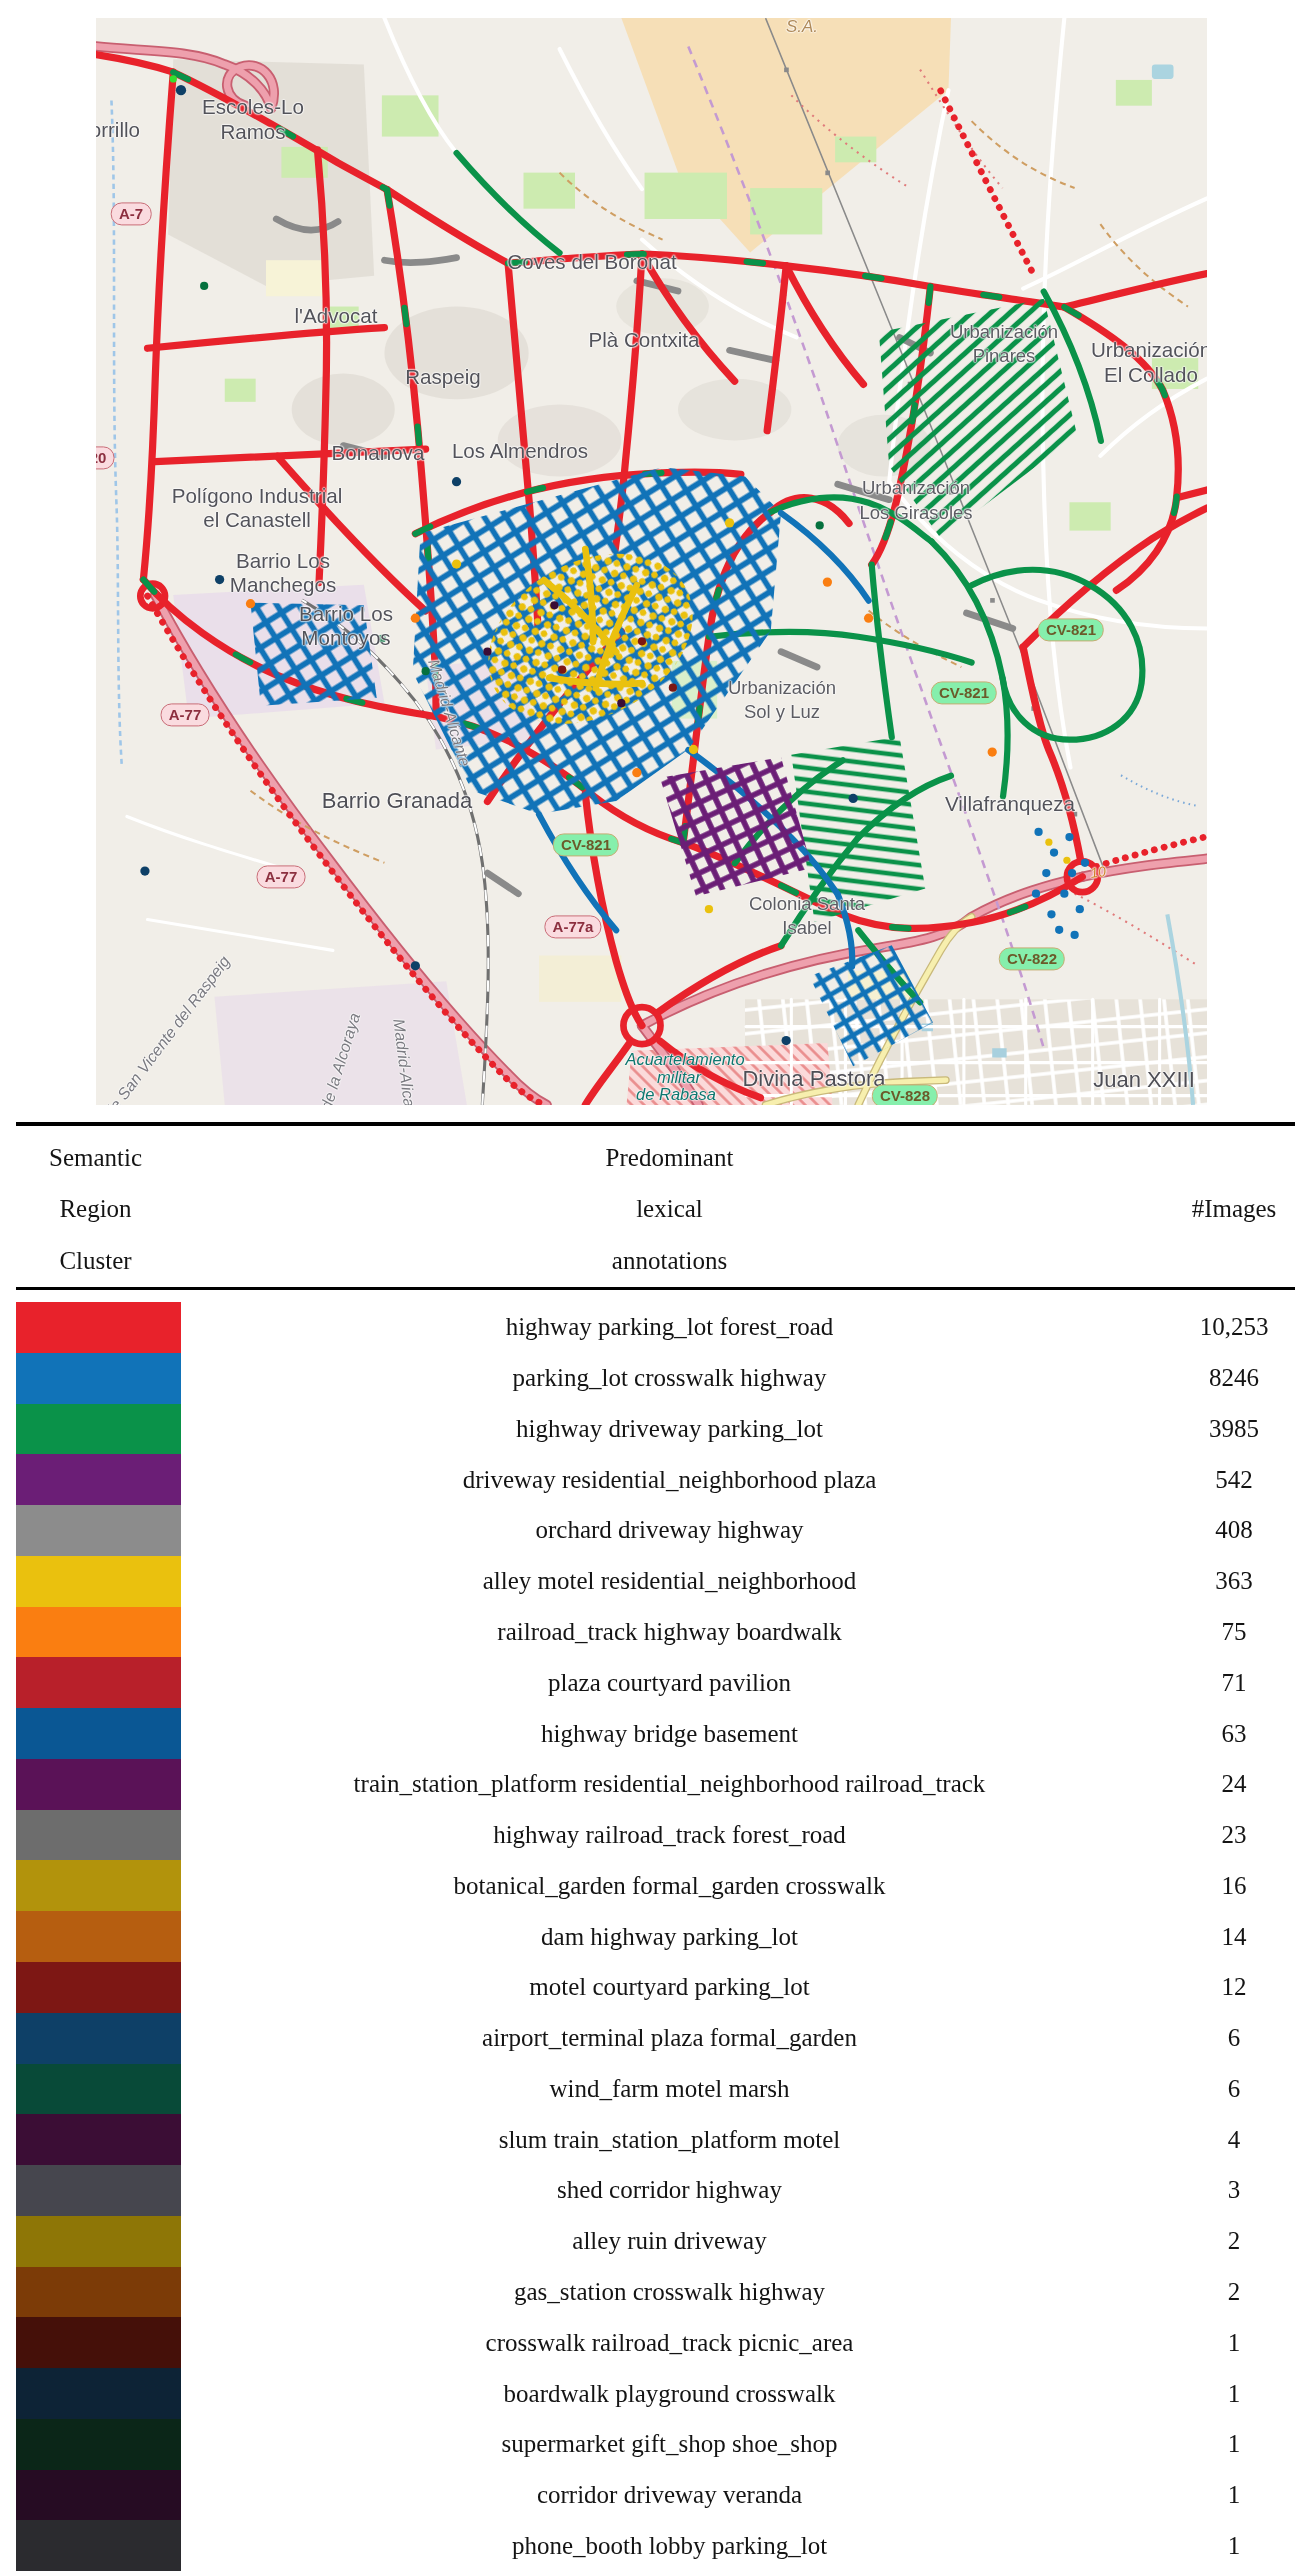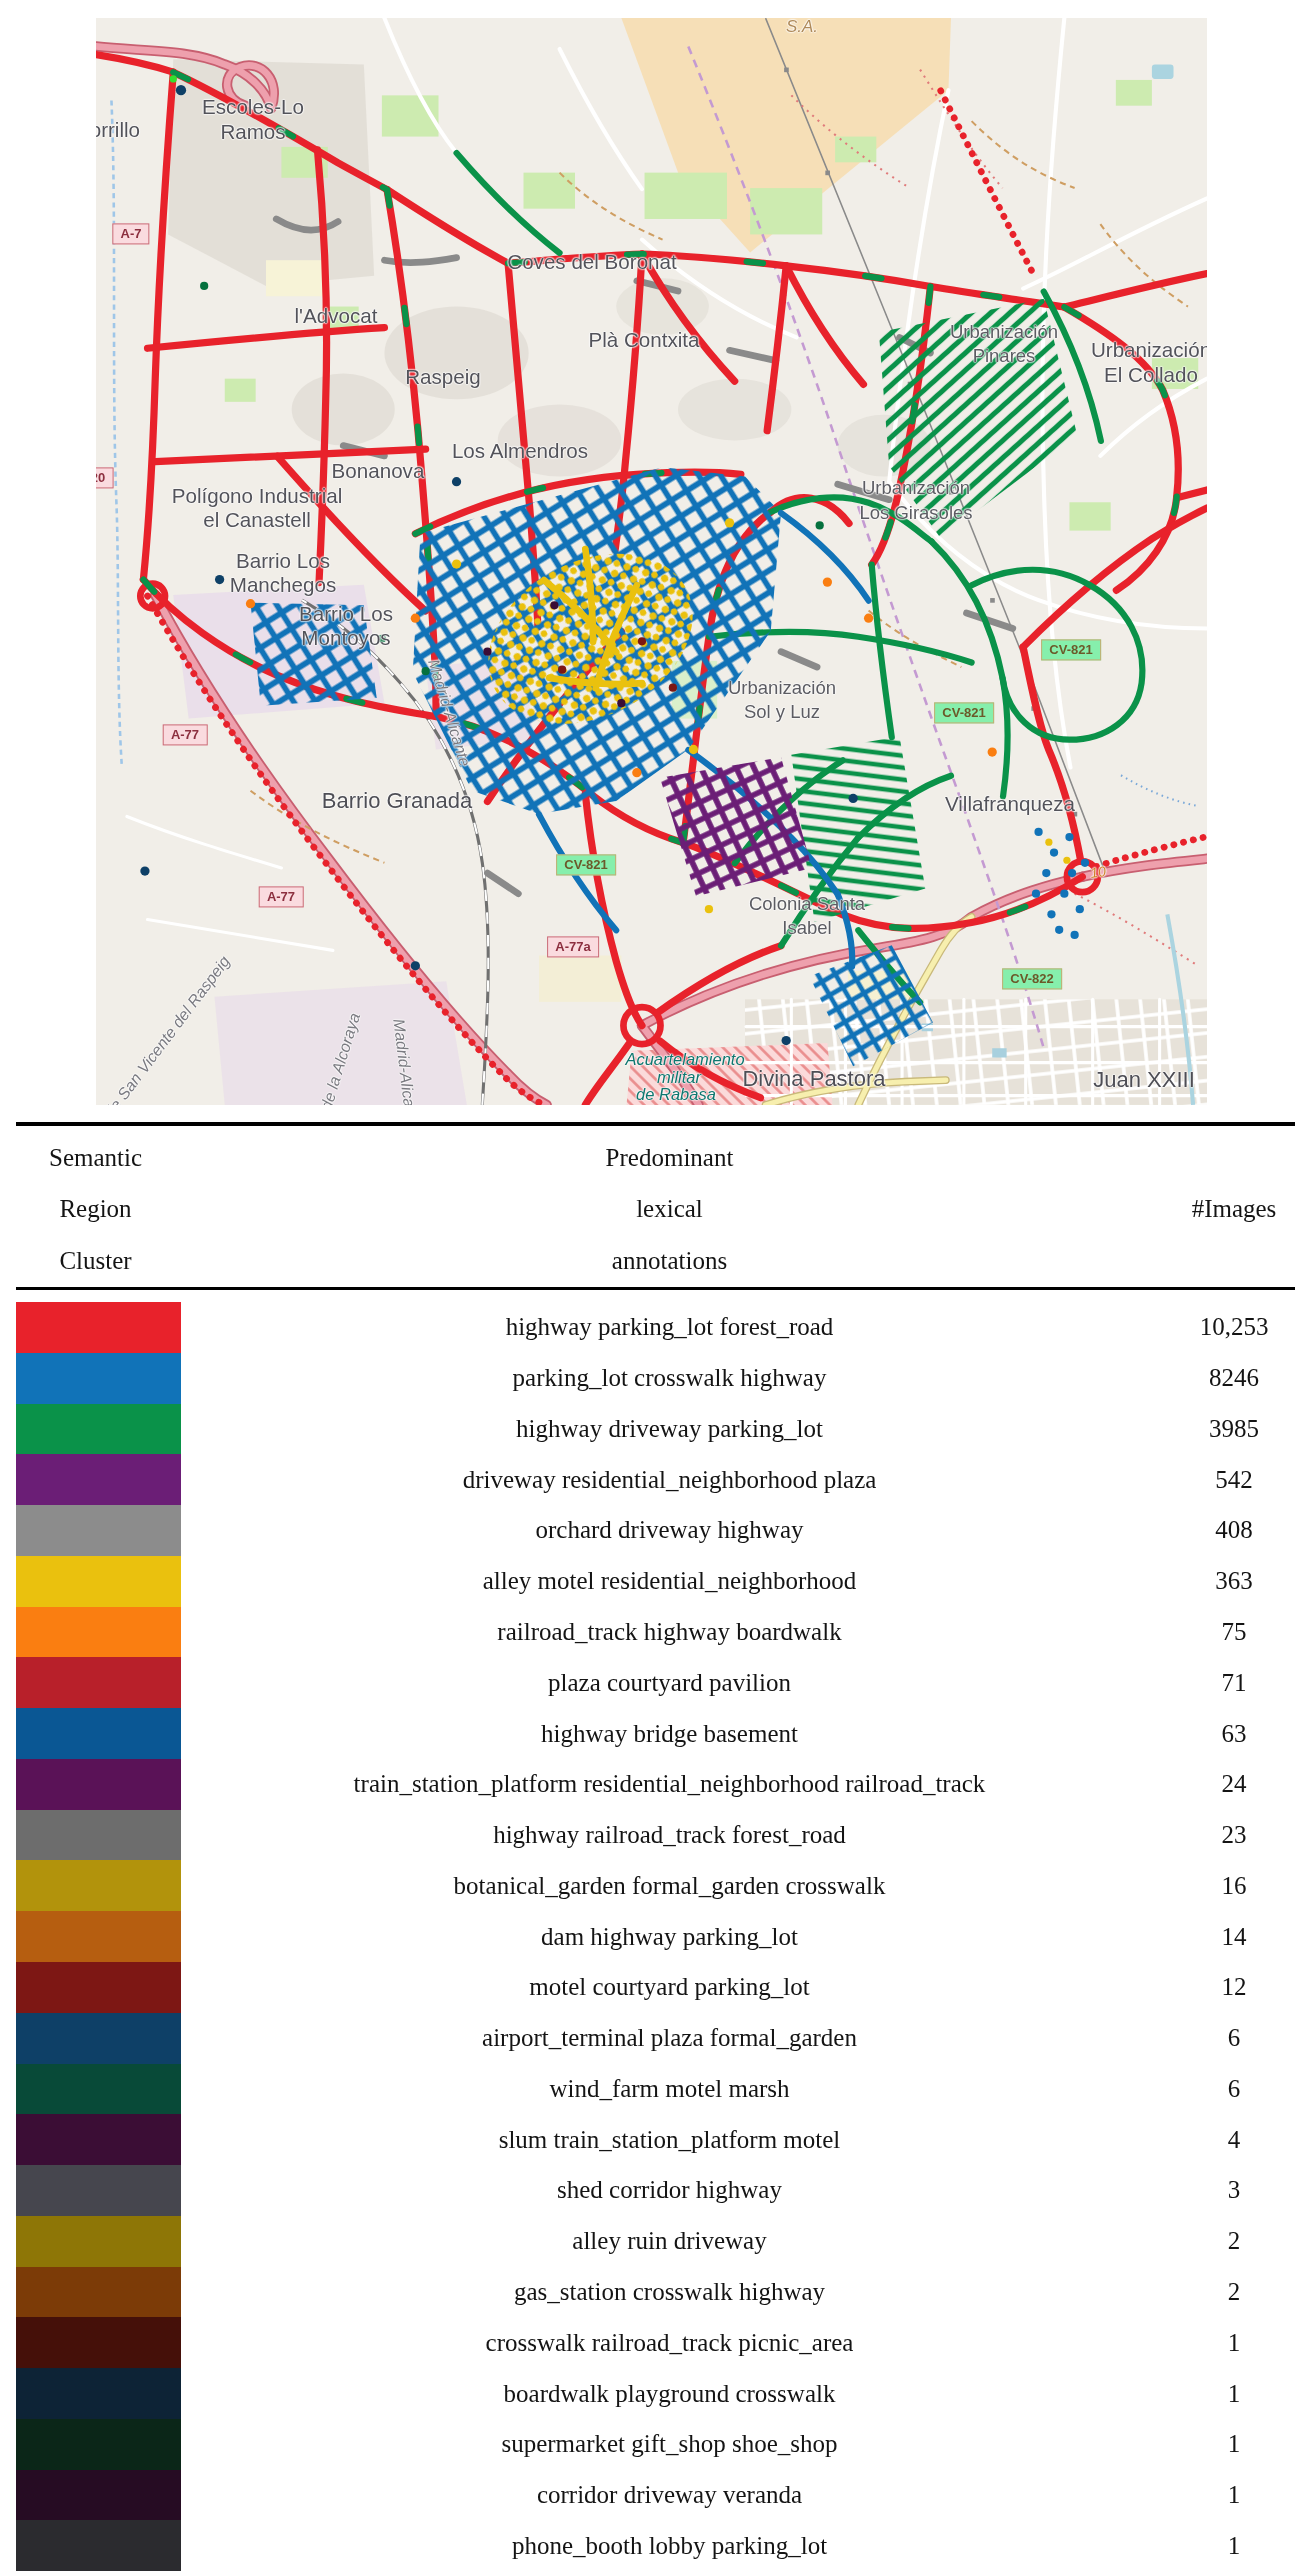--- a/index.html
+++ b/index.html
@@ -11,22 +11,22 @@
   .ml{position:absolute;transform:translate(-50%,-50%);white-space:nowrap;
       font-family:"Liberation Sans",sans-serif;color:#53535a;font-size:20.6px;
       text-shadow:0 0 1.5px #fff,0 0 1.5px #fff,0 0 2.1px #fff,0 0 2.1px #fff;z-index:5;}
   .ml.urb{font-size:18.5px;color:#5c5c62;}
   .ml.big{font-size:22px;color:#4e4e55;}
   .ml.rd{font-size:16px;color:#7a7a80;font-style:italic;}
   .ml.area{font-size:17px;color:#b08a58;font-style:italic;}
   .ml.mil{font-size:16.5px;color:#0f766e;font-style:italic;}
   .ml.tiny{font-size:14px;color:#d1822a;font-style:italic;}
   .shield{position:absolute;transform:translate(-50%,-50%);white-space:nowrap;z-index:6;
-      font-family:"Liberation Sans",sans-serif;font-size:13px;font-weight:bold;
-      padding:2.1px 7.2px;border-radius:0;margin-top:20px;}
+      font-family:"Liberation Sans",sans-serif;font-size:15px;font-weight:bold;
+      padding:2.1px 7.2px;border-radius:11px;}
   .shield.mw{background:#fadbdf;border:1.5px solid #c96c77;color:#8c2f3f;}
   .shield.cv{background:#86efac;border:1.5px solid #c4ad71;color:#6b5a2a;}
   
   .rule{position:absolute;left:15.5px;width:1279px;background:#000;}
   .hcell{position:absolute;display:flex;align-items:center;justify-content:center;
          font-size:25px;height:52px;}
   .h1{left:15.5px;width:160px;}
   .h2{left:206px;width:927px;}
   .h3{left:1175px;width:118px;}
   .tbody{position:absolute;left:0;top:1302px;width:1310px;height:1320px;
@@ -370,21 +370,21 @@
       </g>
     </svg>
 
     <span class="ml" style="left:157px;top:89px">Escoles-Lo</span>
     <span class="ml" style="left:157px;top:114px">Ramos</span>
     <span class="ml" style="left:16px;top:112px">torrillo</span>
     <span class="ml" style="left:496px;top:244px">Coves del Boronat</span>
     <span class="ml" style="left:240px;top:298px">l'Advocat</span>
     <span class="ml" style="left:548px;top:322px">Plà Contxita</span>
     <span class="ml" style="left:347px;top:359px">Raspeig</span>
-    <span class="ml" style="left:282px;top:453px">Bonanova</span>
+    <span class="ml" style="left:282px;top:435px">Bonanova</span>
     <span class="ml" style="left:424px;top:433px">Los Almendros</span>
     <span class="ml" style="left:161px;top:478px">Polígono Industrial</span>
     <span class="ml" style="left:161px;top:502px">el Canastell</span>
     <span class="ml" style="left:187px;top:543px">Barrio Los</span>
     <span class="ml" style="left:187px;top:567px">Manchegos</span>
     <span class="ml" style="left:250px;top:596px">Barrio Los</span>
     <span class="ml" style="left:250px;top:620px">Montoyos</span>
     <span class="ml big" style="left:301px;top:783px">Barrio Granada</span>
     <span class="ml urb" style="left:908px;top:314px">Urbanización</span>
     <span class="ml urb" style="left:908px;top:338px">Pinares</span>

